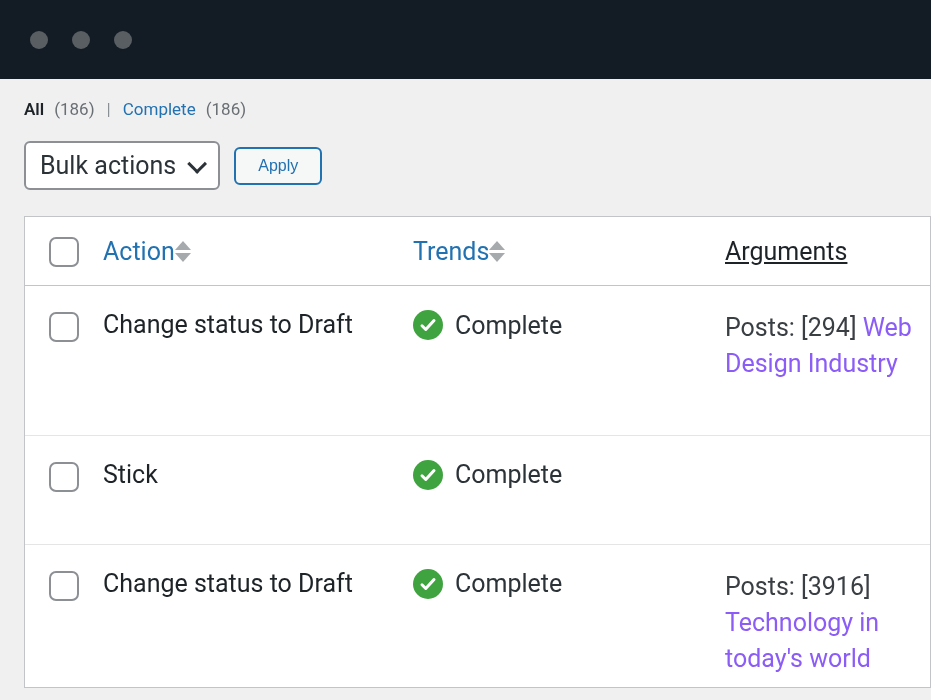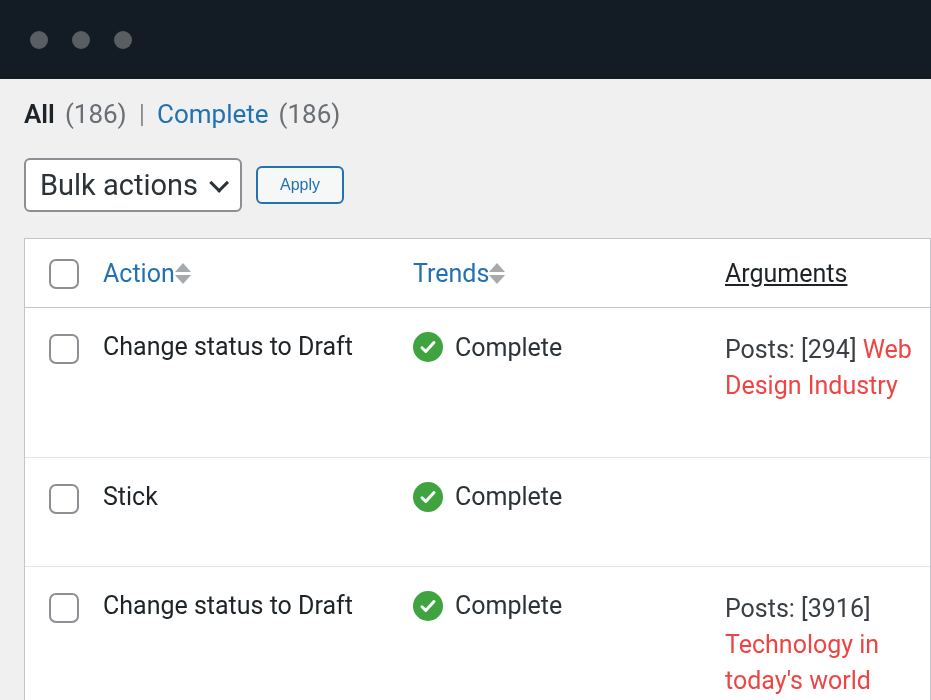--- a/index.html
+++ b/index.html
@@ -22,42 +22,42 @@
   .traffic-dot {
     width: 18px;
     height: 18px;
     border-radius: 50%;
     background: #595e63;
   }
   .content {
     padding: 20px 0 0 24px;
   }
   .filters {
-    font-size: 26px;
+    font-size: 17px;
     display: flex;
     align-items: baseline;
     gap: 10px;
-    margin-bottom: 29px;
+    margin-bottom: 22px;
   }
   .filters .all-label { font-weight: 600; color: #1d2327; }
   .filters .count { color: #6a6f74; }
   .filters .pipe { color: #8a8f94; margin: 0 2px; }
   .filters .complete-link { color: #2271b1; cursor: pointer; }
   .toolbar {
     display: flex;
     align-items: center;
     gap: 14px;
     margin-bottom: 26px;
   }
   .bulk-select {
     border: 2px solid #8c8f94;
     background: #fff;
     border-radius: 6px;
     padding: 8px 16px 8px 14px;
-    font-size: 29px;
+    font-size: 25px;
     color: #2c3338;
     display: inline-flex;
     align-items: center;
     gap: 12px;
     cursor: pointer;
   }
   .chevron {
     display: inline-block;
     width: 14px; height: 14px;
     border-right: 3px solid #2c3338;
@@ -113,21 +113,21 @@
   .sort-icon .up { border-bottom:9px solid #a7aaad; }
   .sort-icon .down { border-top:9px solid #a7aaad; }
   .status-cell { display:flex; align-items:center; gap:12px; color:#2c3338; }
   .check-circle {
     width: 30px; height: 30px; border-radius:50%;
     background:#3fa33f;
     display:inline-flex; align-items:center; justify-content:center;
   }
   .check-circle svg { width:18px; height:18px; }
   .args-cell { color:#3a3f44; line-height:1.45; padding-right:0; }
-  .args-cell .link { color:#ef4444; cursor:pointer; }
+  .args-cell .link { color:#8b5cf6; cursor:pointer; }
 </style>
 </head>
 <body>
 
 <div class="titlebar">
   <div class="traffic-dot"></div>
   <div class="traffic-dot"></div>
   <div class="traffic-dot"></div>
 </div>
 

